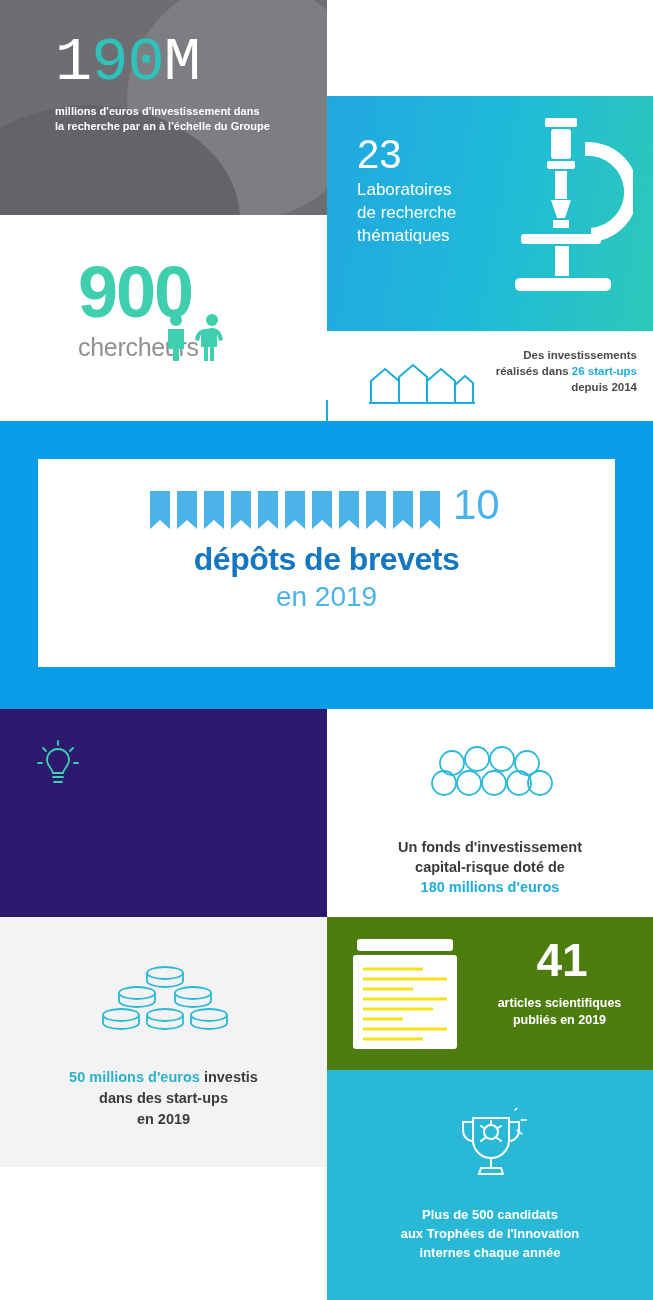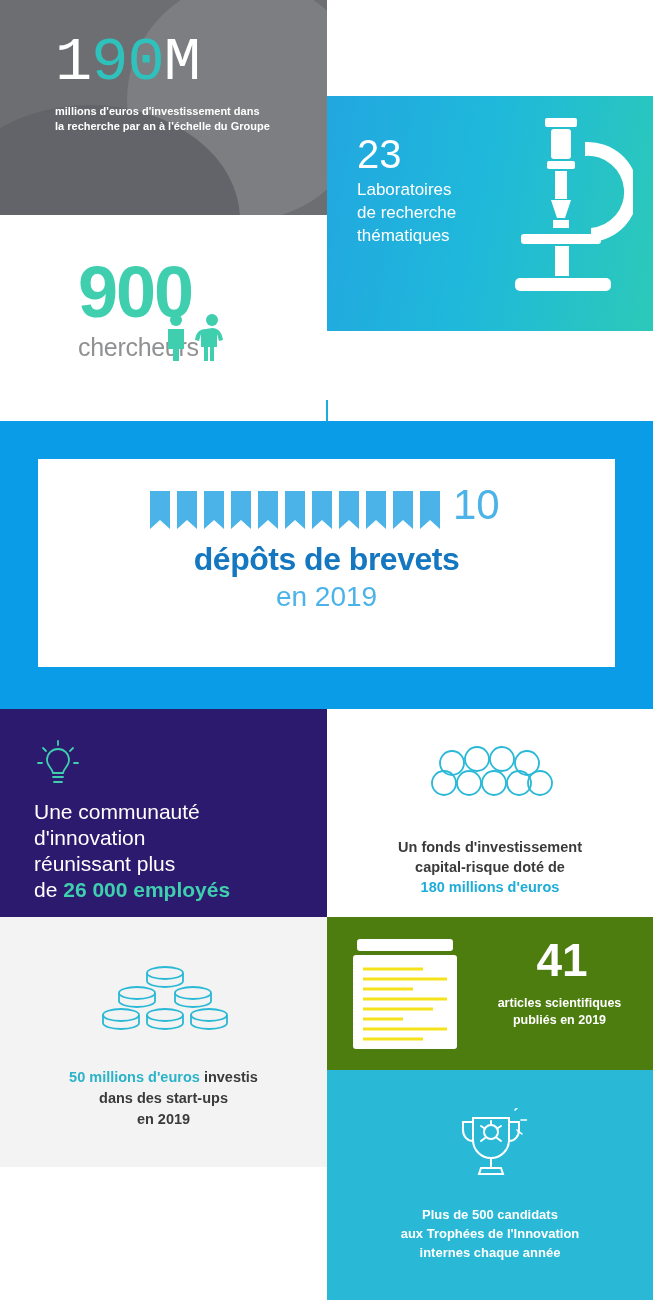--- a/index.html
+++ b/index.html
@@ -160,20 +160,36 @@
           <circle cx="20" cy="7" r="6"></circle>
           <path d="M12 16h16v20h-5v12h-6V36h-5z"></path>
           <circle cx="56" cy="7" r="6"></circle>
           <path d="M56 15c7 0 10 5 11 12l-4 1-2-7v13h-3v14h-4V34h-2v14h-4V34h-3V21l-2 7-4-1c1-7 4-11 11-11z"></path>
         </g>
       </svg>
       <div class="chercheurs">chercheurs</div>
     </div>
   </div>
 
+  <div class="cell" id="c-26">
+    <svg class="ic" viewBox="0 0 110 52">
+      <g fill="none" stroke="#1eacd8" stroke-width="2">
+        <path d="M4 50V28l14-12 14 12v22"></path>
+        <path d="M32 50V24l14-12 14 12v26"></path>
+        <path d="M60 50V28l14-12 14 12v22"></path>
+        <path d="M88 50V32l10-9 8 7v20"></path>
+        <path d="M2 50h106"></path>
+      </g>
+    </svg>
+    <div class="t">
+      <span>Des investissements</span><br>
+      <span>réalisés dans </span><span class="blue">26 start-ups</span><br>
+      <span>depuis 2014</span>
+    </div>
+  </div>
   <div class="divider"></div>
 
   <div class="cell" id="c-brevets">
     <div class="card">
       <svg class="ribbons" viewBox="0 0 300 42">
         <g fill="#4bb3e8">
           <path d="M2 2h20v38l-10-9-10 9z"></path>
           <path d="M29 2h20v38l-10-9-10 9z"></path>
           <path d="M56 2h20v38l-10-9-10 9z"></path>
           <path d="M83 2h20v38l-10-9-10 9z"></path>
@@ -193,26 +209,20 @@
   </div>
 
   <div class="cell" id="c-comm">
     <svg class="bulb" viewBox="0 0 44 52">
       <g fill="none" stroke="#3fcfae" stroke-width="1.8" stroke-linecap="round">
         <path d="M22 10a11 11 0 0 1 11 11c0 6-5 8-6 13H17c-1-5-6-7-6-13a11 11 0 0 1 11-11z"></path>
         <path d="M17 38h10M18 43h8"></path>
         <path d="M22 2v4M7 9l3 3M37 9l-3 3M2 24h4M38 24h4"></path>
       </g>
     </svg>
-    <div class="txt">
-      <span>Une communauté</span><br>
-      <span>d'innovation</span><br>
-      <span>réunissant plus</span><br>
-      <span>de </span><b>26 000 employés</b>
-    </div>
   </div>
 
   <div class="cell" id="c-fonds">
     <svg class="ic" viewBox="0 0 140 60">
       <g fill="none" stroke="#29b9d6" stroke-width="1.8">
         <circle cx="30" cy="22" r="12"></circle>
           <circle cx="55" cy="18" r="12"></circle>
         <circle cx="80" cy="18" r="12"></circle>
           <circle cx="105" cy="22" r="12"></circle>
         <circle cx="22" cy="42" r="12"></circle>

